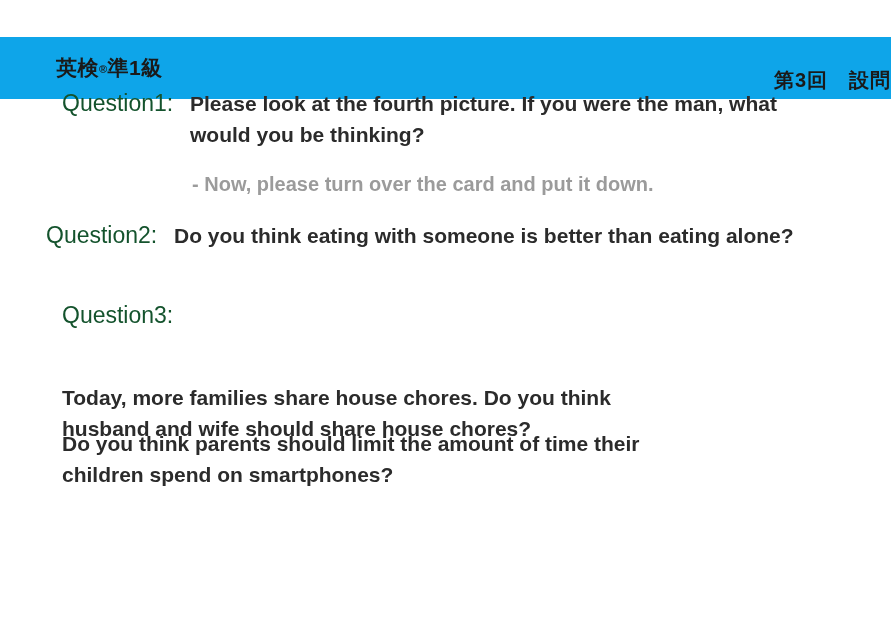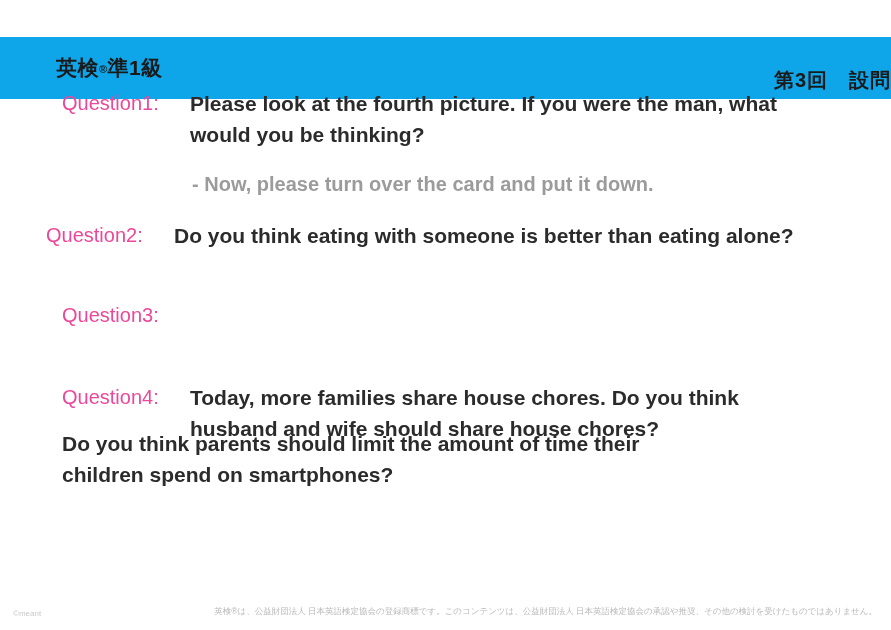--- a/index.html
+++ b/index.html
@@ -62,22 +62,22 @@
     height: 530px;
   }
   .qblock {
     position: absolute;
     display: flex;
     align-items: flex-start;
   }
   .qlabel {
     width: 128px;
     flex: 0 0 128px;
-    font-size: 20px;
-    color: #ec4899;
+    font-size: 23px;
+    color: #14532d;
     line-height: 31px;
     white-space: nowrap;
   }
   .qtext {
     font-size: 21px;
     color: #2b2b2b;
     line-height: 31px;
     width: 620px;
     font-weight: bold;
   }
@@ -143,24 +143,19 @@
       <div class="qlabel">Question2:</div>
       <div class="qtext">Do you think eating with someone is better than eating alone?</div>
     </div>
 
     <div class="qblock q3">
       <div class="qlabel">Question3:</div>
       <div class="qtext">Do you think parents should limit the amount of time their children spend on smartphones?</div>
     </div>
 
     <div class="qblock q4">
-      <div class="qlabel">Question4:</div>
       <div class="qtext">Today, more families share house chores. Do you think husband and wife should share house chores?</div>
     </div>
 
   </div>
 
-  <div class="footer">
-    <div class="copyright">©meant</div>
-    <div class="disclaimer">英検®は、公益財団法人 日本英語検定協会の登録商標です。このコンテンツは、公益財団法人 日本英語検定協会の承認や推奨、その他の検討を受けたものではありません。</div>
-  </div>
 
 </div>
 
 </body></html>

